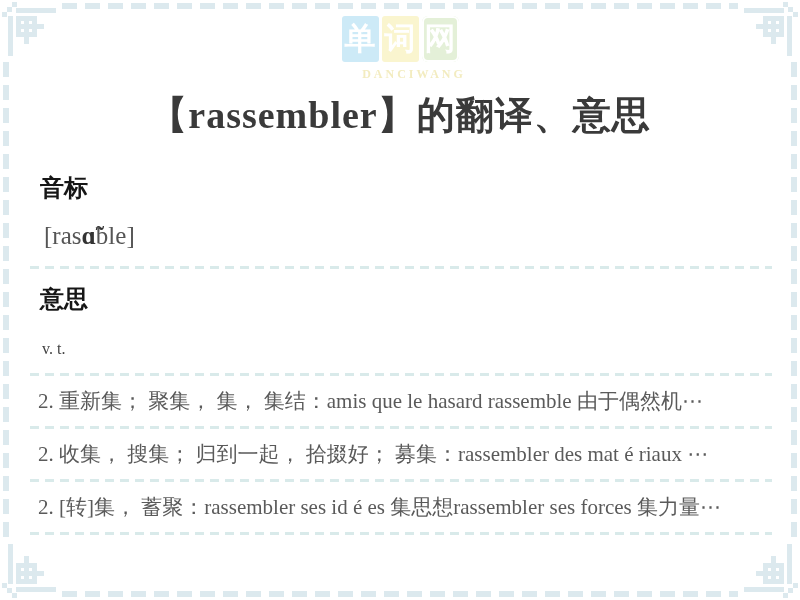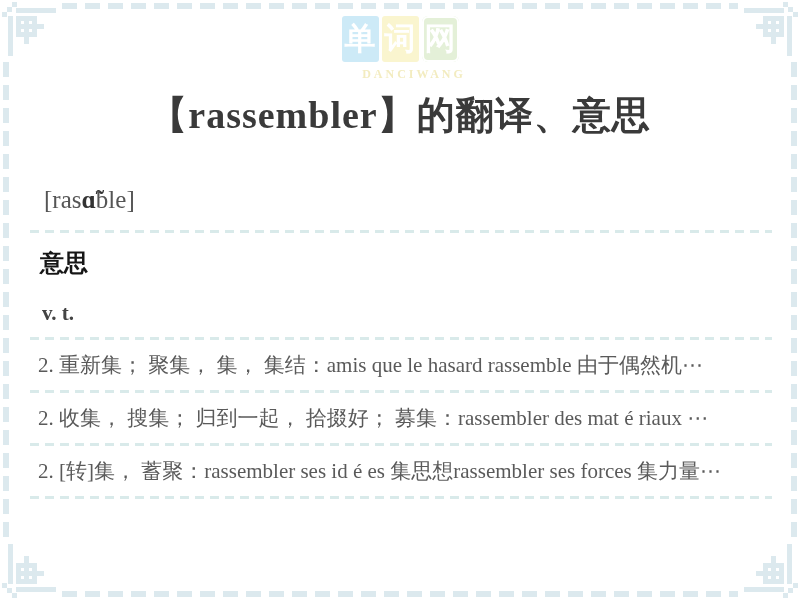--- a/index.html
+++ b/index.html
@@ -35,21 +35,21 @@
   h1{position:absolute;top:84px;left:0;right:0;margin:6px;text-align:center;
     font-size:38px;font-weight:700;color:#3a3a3a;letter-spacing:1px;}
   
   .content{position:absolute;top:168px;left:30px;right:28px;}
   h2{margin:4px 0 0 10px;font-size:24px;font-weight:700;color:#161616;
     height:32px;line-height:32px;}
   h2.meaning-heading{margin-top:14px;}
   .phonetic{margin:16px 0 14px 14px;font-size:25px;color:#555555;height:32px;line-height:32px;}
   .nasal{font-weight:700;color:#333333;}
   .sep{height:3px;background:repeating-linear-gradient(90deg,#d9eaea 0 9px,transparent 9px 15px);}
-  .pos{margin:22px 0 12px 12px;font-size:21px;line-height:24px;font-weight:700;color:#444444;}
+  .pos{margin:22px 0 12px 12px;font-size:16px;line-height:24px;font-weight:400;color:#444444;}
   .def-row{padding:12px 0 12px 8px;font-size:21px;line-height:26px;color:#5a5a5a;
     white-space:nowrap;overflow:hidden;}
 </style>
 </head>
 <body>
 
 <div>
 
   <svg class="corner corner-tl" viewBox="0 0 70 70" xmlns="http://www.w3.org/2000/svg">
     <g fill="#dce9ee">
@@ -130,20 +130,21 @@
       <span class="tile tile-yellow">词</span>
       <span class="tile tile-green">网</span>
     </div>
     <div class="logo-sub">DANCIWANG</div>
   </div>
 
   <h1>【rassembler】的翻译、意思</h1>
 
   <div class="content">
 
+    <h2>音标</h2>
     <div class="phonetic"><span>[ras</span><span class="nasal">ɑ̃</span><span>ble]</span></div>
     <div class="sep"></div>
 
     <h2 class="meaning-heading">意思</h2>
     <div class="pos">v. t.</div>
     <div class="sep"></div>
 
     <div class="def-row">2. 重新集； 聚集， 集， 集结：amis que le hasard rassemble 由于偶然机⋯</div>
     <div class="sep"></div>
 

